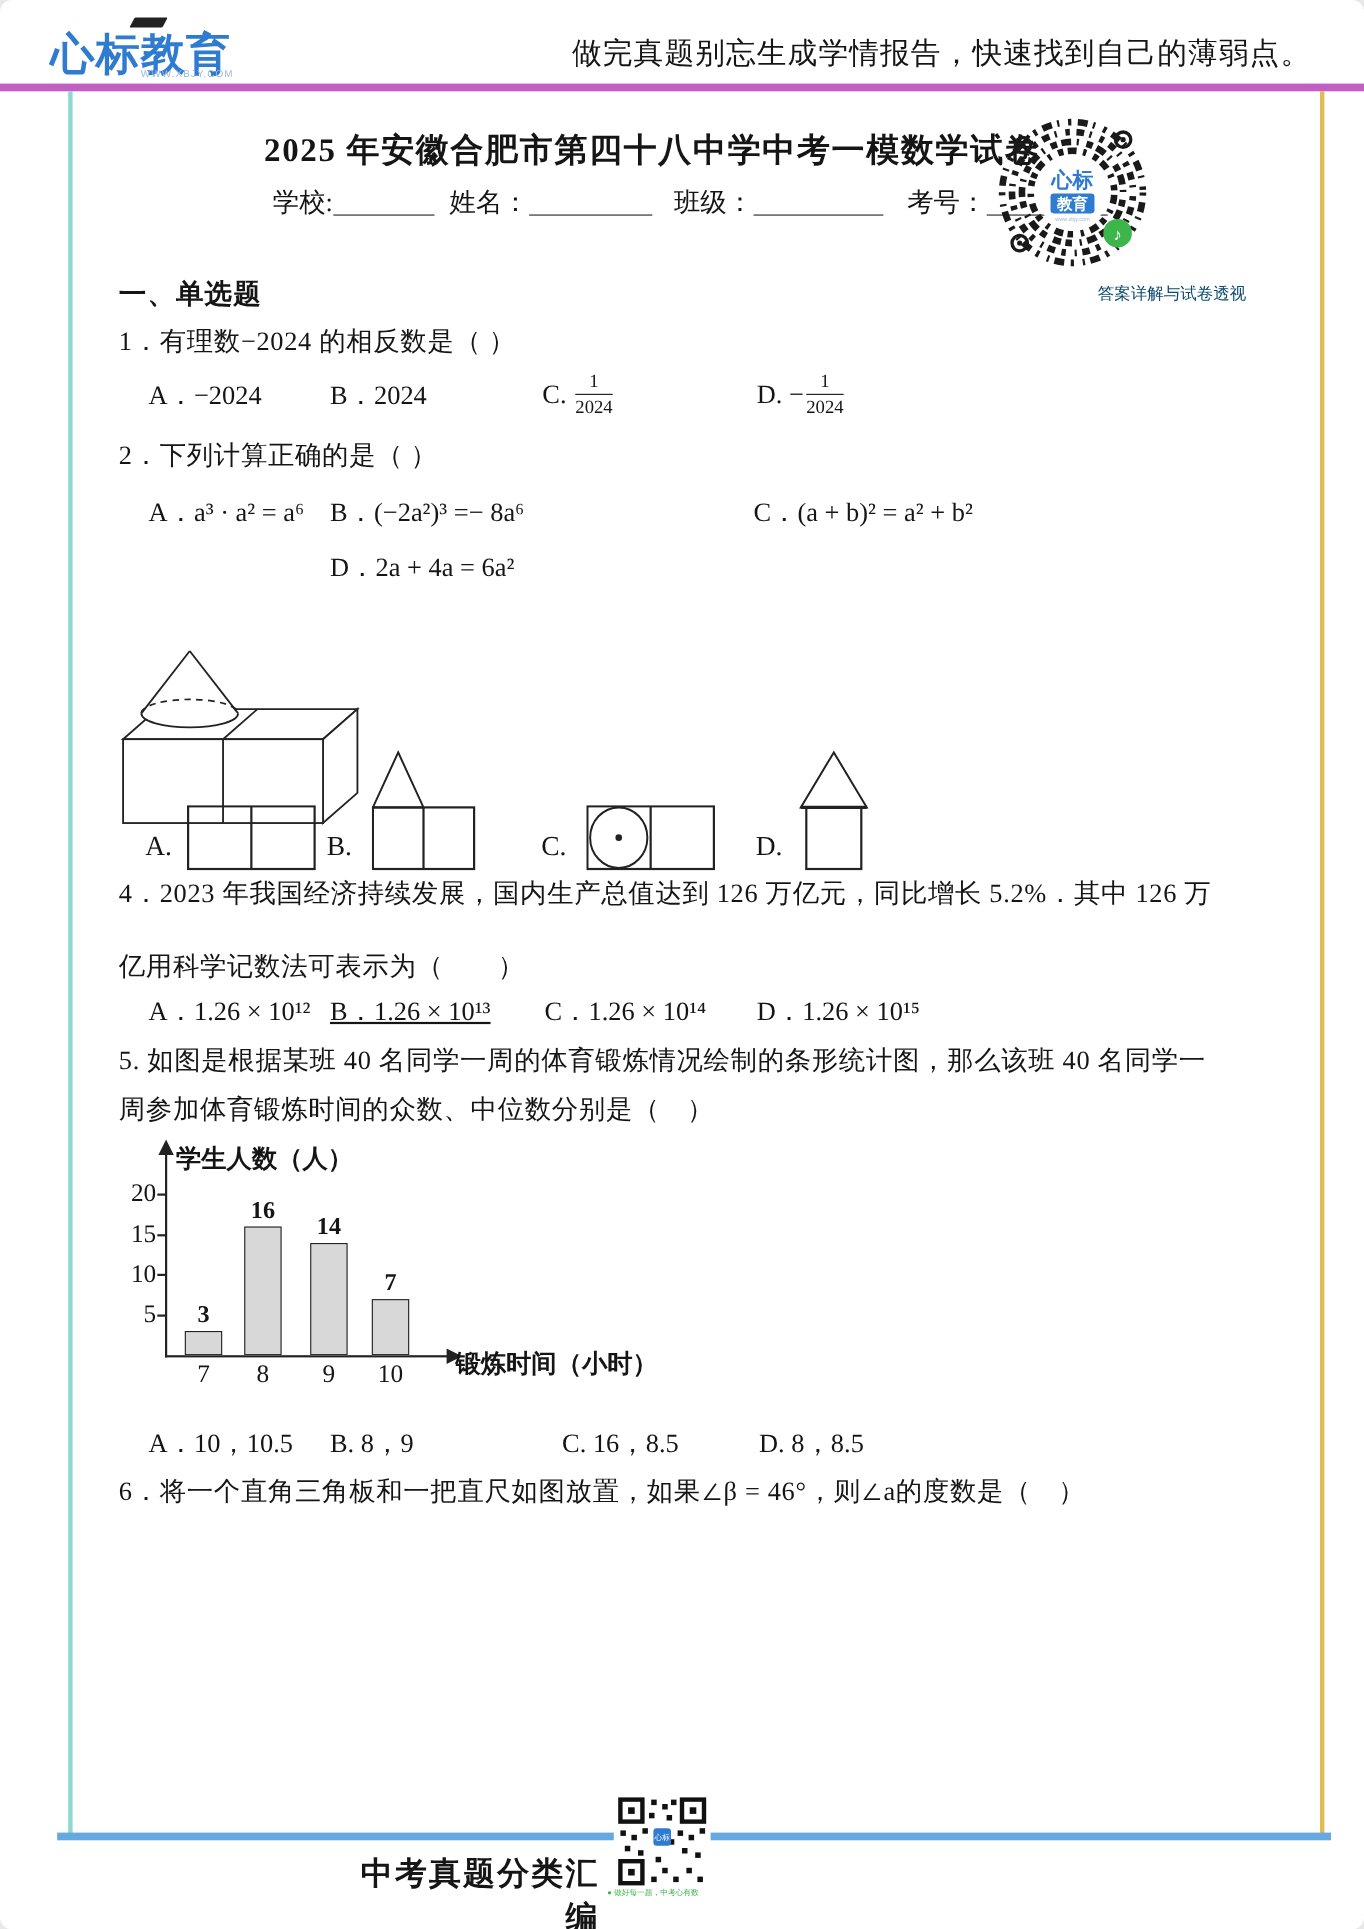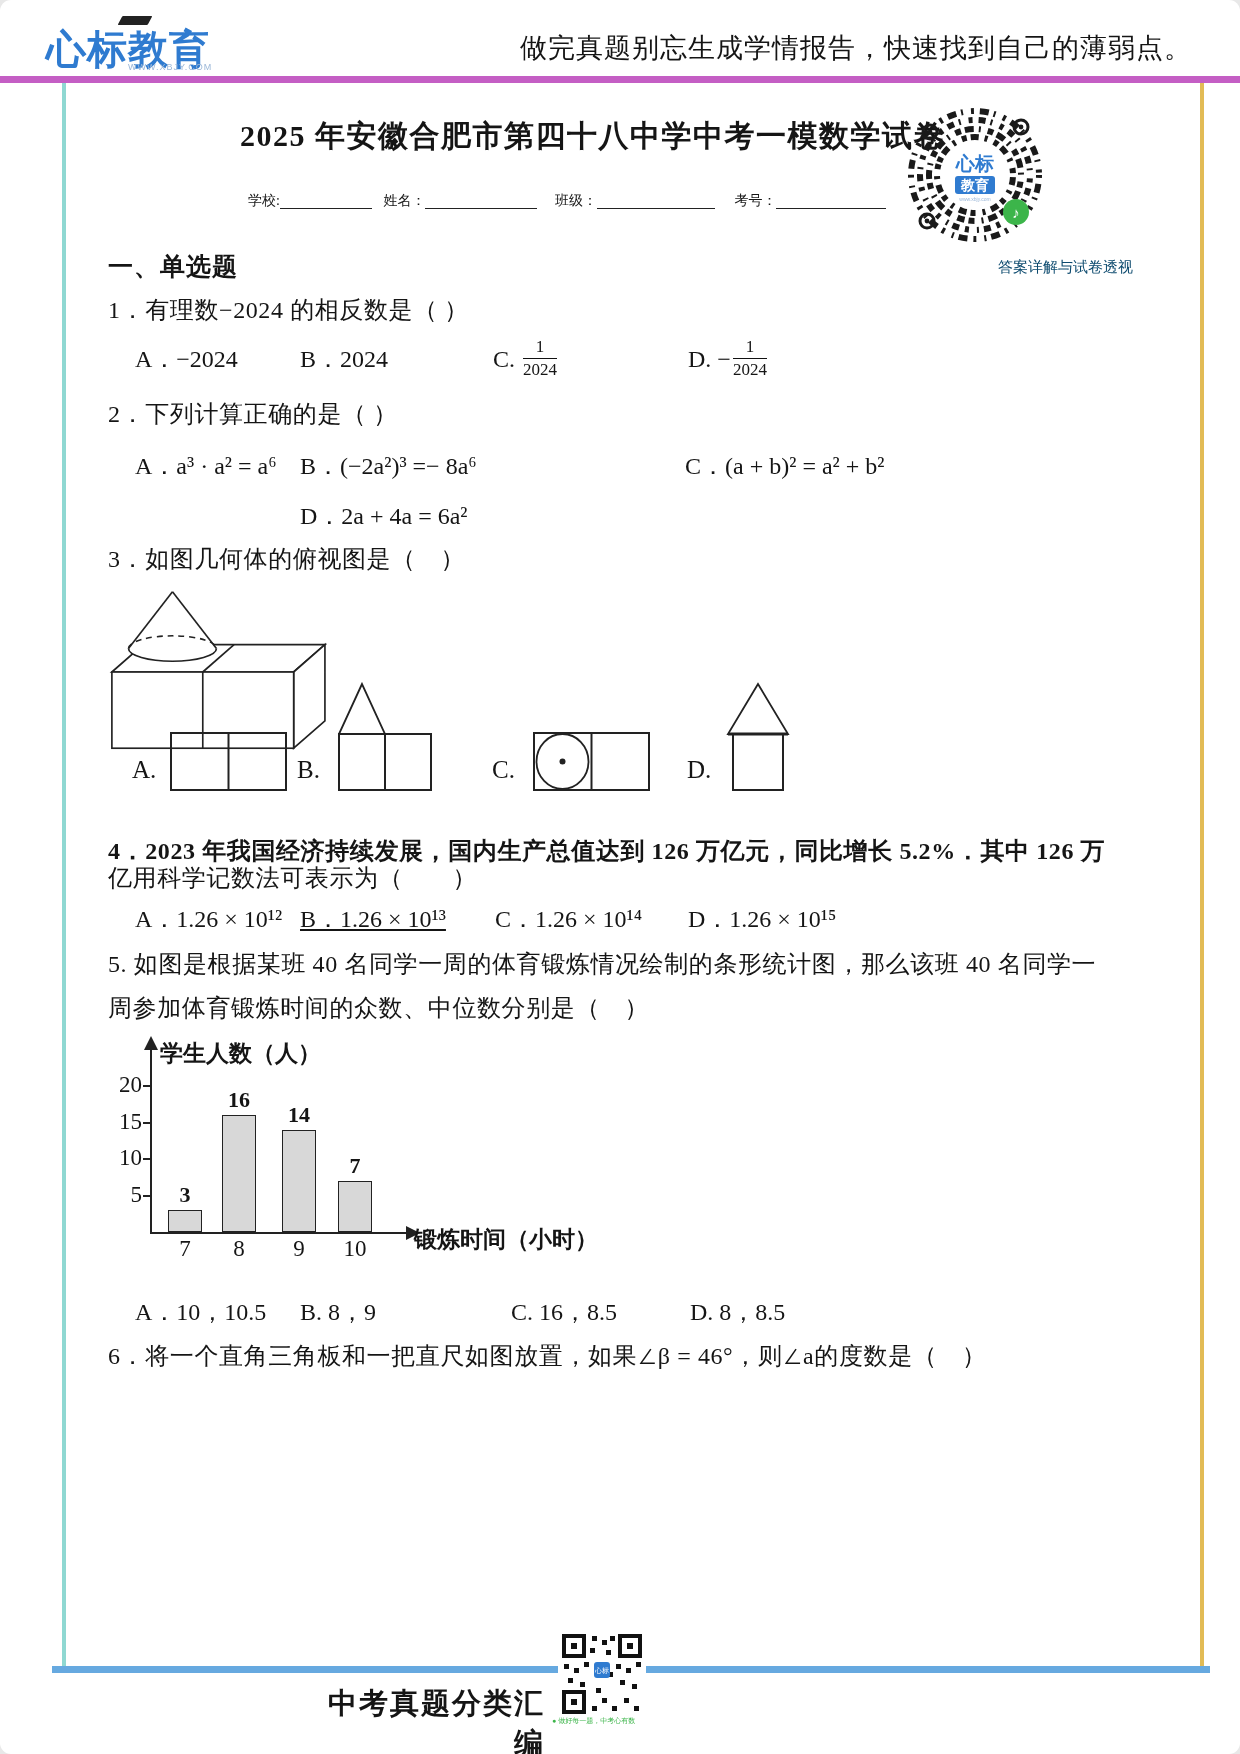--- a/index.html
+++ b/index.html
@@ -13,21 +13,21 @@
   
   .logo{position:absolute;left:46px;top:22px;font-family:"Liberation Sans",sans-serif;
         font-weight:bold;font-size:40px;color:#2f7bd0;letter-spacing:1px;}
   .logo-cap{position:absolute;left:120px;top:16px;width:30px;height:9px;background:#222;
         transform:skewX(-28deg);border-radius:1px;}
   .logo-sub{position:absolute;left:128px;top:62px;font-family:"Liberation Sans",sans-serif;
         font-size:9px;color:#9bb7d8;letter-spacing:1px;}
   .slogan{position:absolute;right:48px;top:30px;font-size:27px;letter-spacing:1px;}
   
   .title{position:absolute;left:240px;top:116px;font-size:30px;font-weight:bold;letter-spacing:1.5px;}
-  .info-line{position:absolute;left:248px;top:168px;font-size:14px;margin-top:20px;}
+  .info-line{position:absolute;left:248px;top:168px;font-size:24px;}
   .blank{display:inline-block;border-bottom:1.6px solid #222;height:20px;vertical-align:-4px;}
   .qr-round{position:absolute;left:900px;top:100px;}
   .answer-note{position:absolute;left:998px;top:258px;font-size:15px;color:#0c4a6e;}
   
   .sec{position:absolute;font-size:25px;font-weight:bold;letter-spacing:1px;}
   .q{position:absolute;font-size:24px;letter-spacing:0.6px;}
   .opt{position:absolute;font-size:24px;}
   .frac{display:inline-block;vertical-align:middle;text-align:center;font-size:17px;line-height:1.15;margin:0 2px 6px 2px;}
   .frac .num{display:block;border-bottom:1.5px solid #111;padding:0 5px 1px 5px;}
   .frac .den{display:block;padding-top:1px;}
@@ -119,21 +119,20 @@
     <span>D.</span>
     <span>−</span><span class="frac"><span class="num">1</span><span class="den">2024</span></span>
   </div>
 
   <div class="q" style="left:108px;top:398px;">2．下列计算正确的是（  ）</div>
   <div class="opt" style="left:135px;top:450px;">A．a³ · a² = a⁶</div>
   <div class="opt" style="left:300px;top:450px;">B．(−2a²)³ =− 8a⁶</div>
   <div class="opt" style="left:685px;top:450px;">C．(a + b)² = a² + b²</div>
   <div class="opt" style="left:300px;top:500px;">D．2a + 4a = 6a²</div>
 
-  <div class="q" style="left:108px;top:543px;">3．如图几何体的俯视图是（　）</div>
 
   <div class="shape" style="left:102px;top:586px;">
     <svg width="225" height="172" viewBox="0 0 230 176">
       <g fill="none" stroke="#222" stroke-width="1.7">
         <polygon points="10,88 42,60 228,60 196,88" fill="#ffffff"></polygon>
         <polygon points="196,88 228,60 228,138 196,166" fill="#ffffff"></polygon>
         <rect x="10" y="88" width="186" height="78" fill="#ffffff"></rect>
         <line x1="103" y1="88" x2="103" y2="166"></line>
         <line x1="103" y1="88" x2="135" y2="60"></line>
       </g>
@@ -176,21 +175,21 @@
 
   <div class="shape-label" style="left:687px;top:756px;">D.</div>
   <div class="shape" style="left:726px;top:682px;">
     <svg width="64" height="110" viewBox="0 0 64 110">
       <rect x="7" y="52" width="50" height="56" fill="none" stroke="#222" stroke-width="2"></rect>
       <polygon points="32,2 2,52 62,52" fill="none" stroke="#222" stroke-width="1.8"></polygon>
       <line x1="2" y1="52" x2="62" y2="52" stroke="#222" stroke-width="3"></line>
     </svg>
   </div>
 
-  <div class="q" style="left:108px;top:835px;font-weight:bold;">4．2023 年我国经济持续发展，国内生产总值达到 126 万亿元，同比增长 5.2%．其中 126 万</div>
+  <div class="q" style="left:108px;top:796px;">4．2023 年我国经济持续发展，国内生产总值达到 126 万亿元，同比增长 5.2%．其中 126 万</div>
   <div class="q" style="left:108px;top:862px;">亿用科学记数法可表示为（　　）</div>
   <div class="opt" style="left:135px;top:903px;">A．1.26 × 10¹²</div>
   <div class="opt" style="left:300px;top:903px;text-decoration:underline;">B．1.26 × 10¹³</div>
   <div class="opt" style="left:495px;top:903px;">C．1.26 × 10¹⁴</div>
   <div class="opt" style="left:688px;top:903px;">D．1.26 × 10¹⁵</div>
 
   <div class="q" style="left:108px;top:948px;">5. 如图是根据某班 40 名同学一周的体育锻炼情况绘制的条形统计图，那么该班 40 名同学一</div>
   <div class="q" style="left:108px;top:992px;">周参加体育锻炼时间的众数、中位数分别是（　）</div>
 
   <div class="chart">

